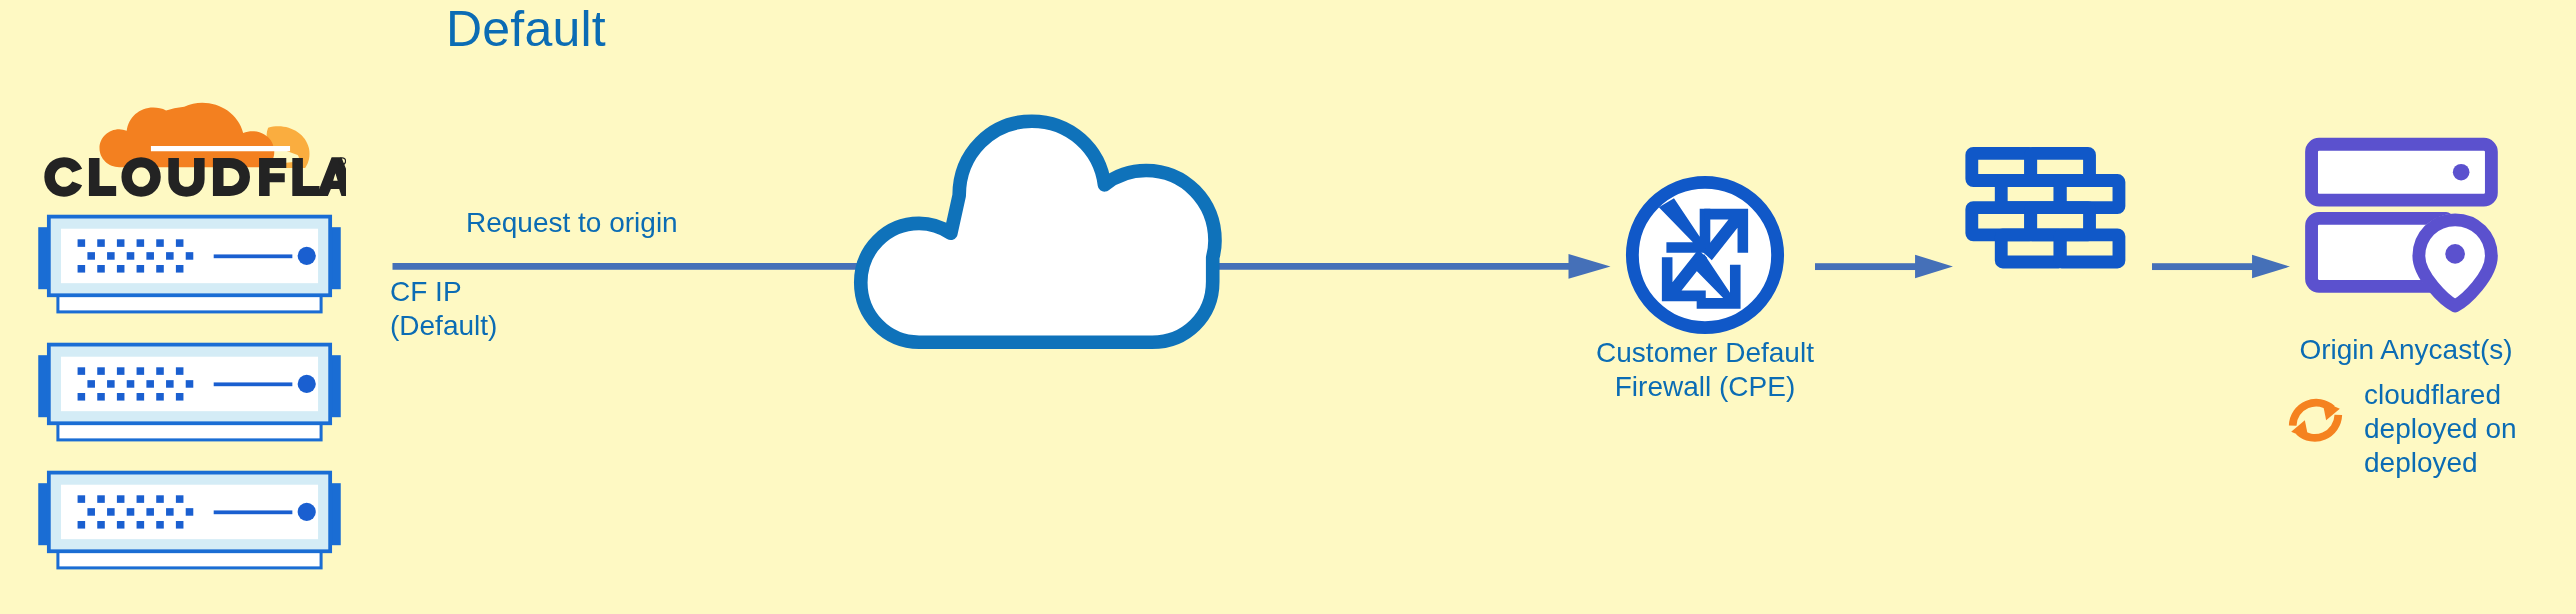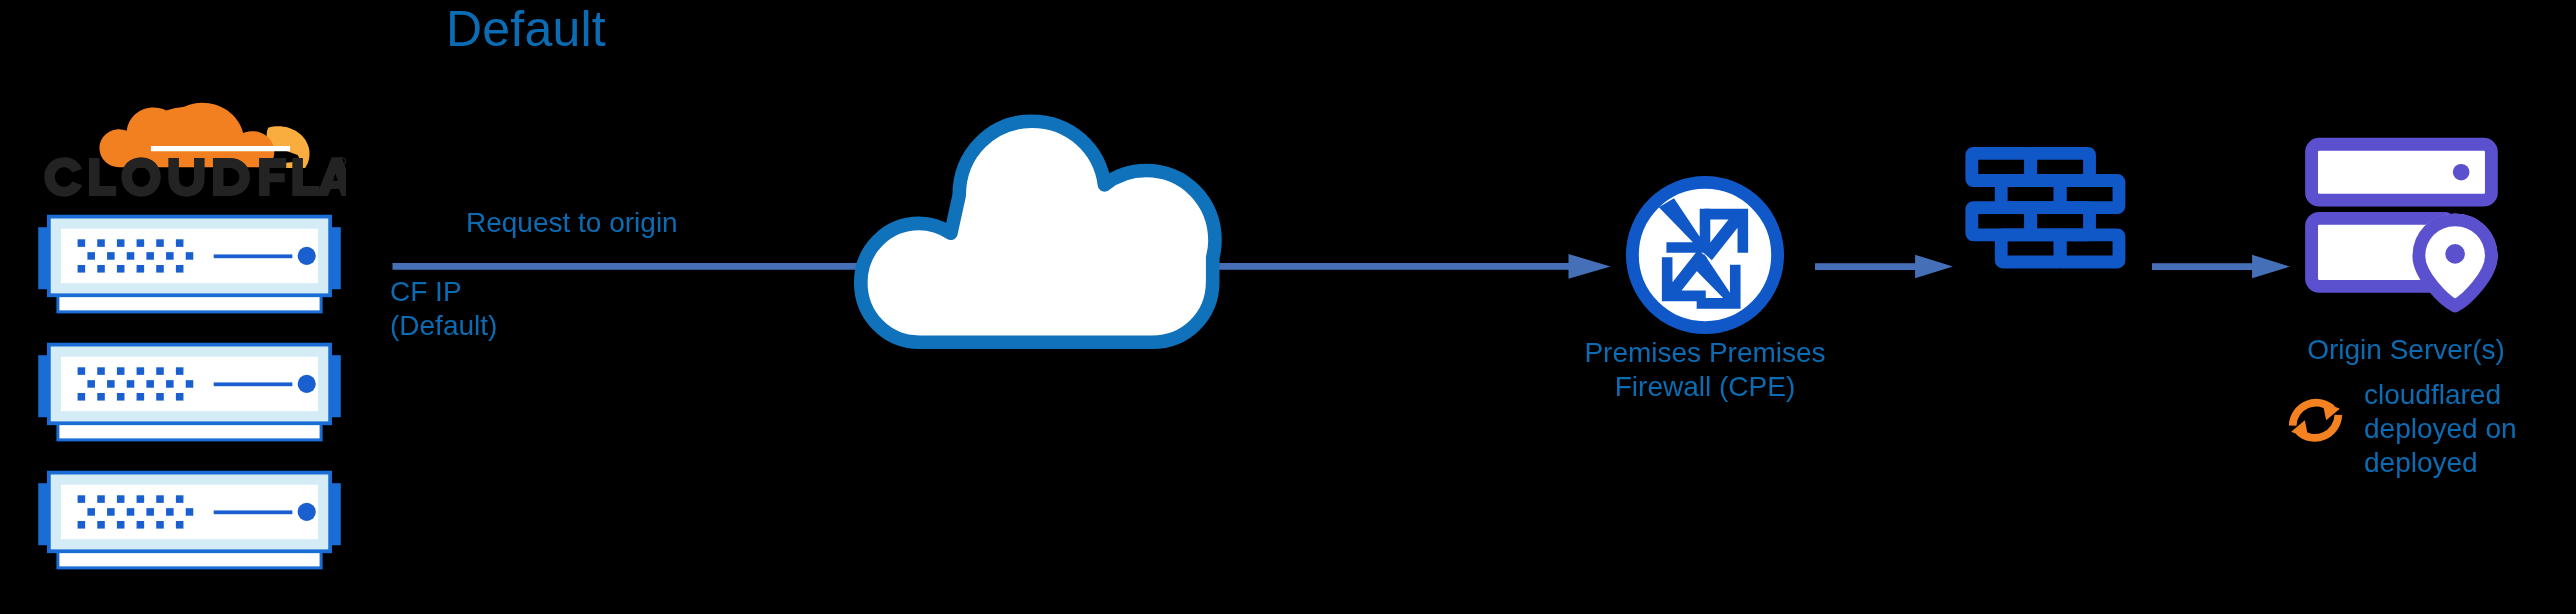--- a/index.html
+++ b/index.html
@@ -8,21 +8,21 @@
     padding: 0;
     background: #ffffff;
   }
   body {
     font-family: "Liberation Sans", sans-serif;
   }
   #stage {
     position: relative;
     width: 2576px;
     height: 614px;
-    background: #000000;
+    background: #fef9c3;
     overflow: hidden;
   }
   .abs { position: absolute; }
 
   
   #diagram-title {
     left: 446px;
     top: 3px;
     font-size: 50px;
     line-height: 1.05;
@@ -281,21 +281,21 @@
 
         <path d="M172 54 L172 112 L158 112 L158 79 L124 122 L112 111 L146 68 L114 68 L114 54 Z"></path>
 
         <path d="M58 176 L58 118 L72 118 L72 151 L106 108 L118 119 L84 162 L116 162 L116 176 Z"></path>
 
         <path d="M172 174 L152 186 L118 135 L118 172 L104 172 L104 114 L162 114 L162 128 L127 128 Z" transform="translate(0,0) rotate(180 133 150)"></path>
       </g>
     </svg>
   </div>
   <div class="abs" id="cpe-label">
-    <div class="label center">Premises Premises</div>
+    <div class="label center">Customer Default</div>
     <div class="label center">Firewall (CPE)</div>
   </div>
 
   <div class="abs" id="flow-arrow-2">
     <svg viewBox="0 0 190 50" xmlns="http://www.w3.org/2000/svg">
       <rect x="0" y="20" width="140" height="9" fill="#4570b8"></rect>
       <path d="M132 9 L182 24.5 L132 40 Z" fill="#4570b8"></path>
     </svg>
   </div>
 
@@ -331,21 +331,21 @@
       <rect x="10" y="12" width="238" height="74" rx="10" fill="#ffffff" stroke="#5b51ce" stroke-width="17"></rect>
       <circle cx="208" cy="49" r="11" fill="#5b51ce"></circle>
 
       <path d="M20 110 L188 110 L188 200 L20 200 A10 10 0 0 1 10 190 L10 120 A10 10 0 0 1 20 110 Z" fill="#ffffff" stroke="#5b51ce" stroke-width="17" stroke-linejoin="round"></path>
 
       <path d="M200 104 C231 104 256 129 256 160 C256 190 218 226 200 232 C182 226 144 190 144 160 C144 129 169 104 200 104 Z" fill="#ffffff"></path>
       <path d="M200 112 C227 112 248 133 248 160 C248 186 214 219 200 226 C186 219 152 186 152 160 C152 133 173 112 200 112 Z" fill="#ffffff" stroke="#5b51ce" stroke-width="17" stroke-linejoin="round"></path>
       <circle cx="200" cy="157" r="13" fill="#5b51ce"></circle>
     </svg>
   </div>
-  <div class="abs label center" id="origin-label">Origin Server(s)</div>
+  <div class="abs label center" id="origin-label">Origin Anycast(s)</div>
 
   <div class="abs" id="cloudflared-icon">
     <svg viewBox="0 0 96 96" xmlns="http://www.w3.org/2000/svg">
       <g stroke="#f58220" stroke-width="10" fill="none" stroke-linecap="butt">
         <path d="M18 56 A31 31 0 0 1 70 34"></path>
         <path d="M78 42 A31 31 0 0 1 26 64"></path>
       </g>
       <path d="M57 24 L80 34 L62 49 Z" fill="#f58220"></path>
       <path d="M39 74 L16 64 L34 49 Z" fill="#f58220"></path>
     </svg>

